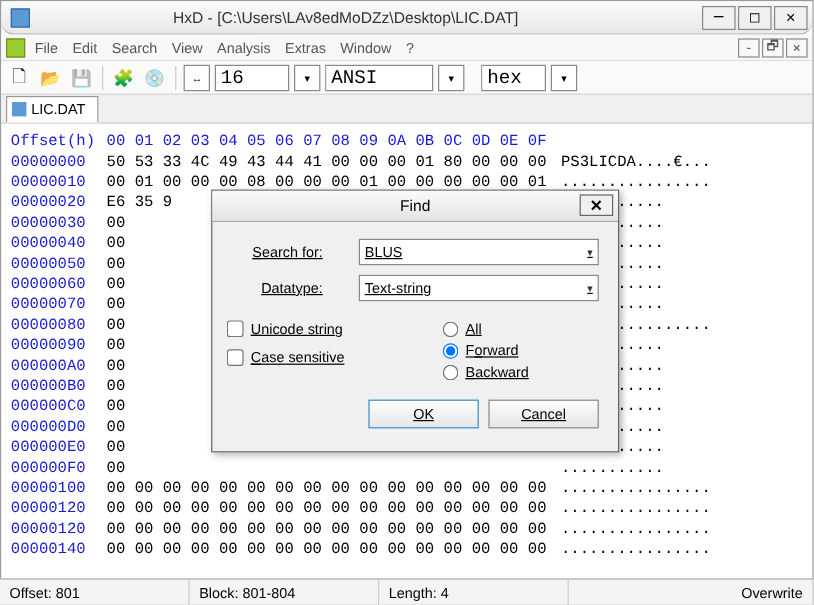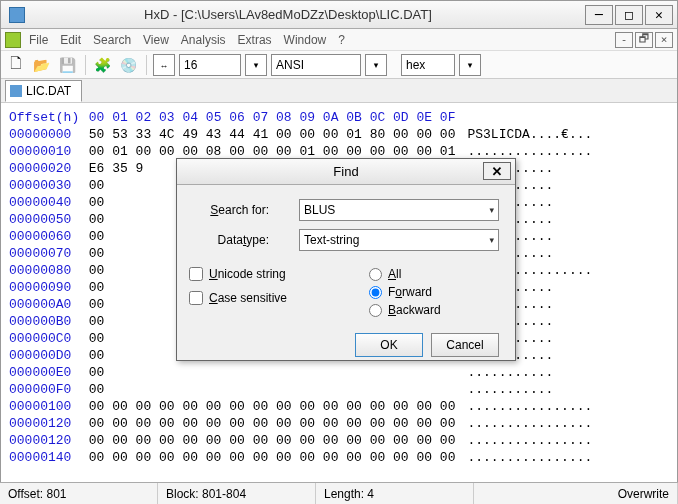--- a/index.html
+++ b/index.html
@@ -1,59 +1,59 @@
 <!DOCTYPE html>
 <html><head>
 <meta charset="utf-8">
 <style>
 * { box-sizing: border-box; margin:0; padding:0; }
 body { font-family: "Segoe UI", Tahoma, sans-serif; font-size: 12px; background:#fff; width:678px; height:504px; overflow:hidden; border:1px solid #999;}
-.titlebar { height:28px; background:linear-gradient(#fafafa,#e8e8e8); display:flex; align-items:center; border-bottom:1px solid #aaa; }
+.titlebar { height:28px; background:linear-gradient(#fafafa,#e8e8e8); display:flex; align-items:center; border-bottom:1px solid #aaa;border-radius:11px; }
 .title-icon { width:16px; height:16px; margin:0 8px; background:#5b9bd5; display:inline-block; border:1px solid #2e6da4;}
 .app-title { flex:1; text-align:center; color:#333; font-size:13px; padding-right:40px;}
 .winbtns { display:flex; margin-right:4px;}
 .winbtn { width:28px; height:20px; border:1px solid #888; background:#f0f0f0; margin-left:2px; display:flex; align-items:center; justify-content:center; font-family:monospace; font-size:13px; cursor:pointer;}
 .menubar { height:22px; display:flex; align-items:center; padding:0 4px; background:#f8f8f8; border-bottom:1px solid #ddd; color:#555;}
 .menubar .micon{ width:16px; height:16px; margin-right:8px; background:#9acd32; border:1px solid #6b8e23;}
 .menubar .mitem{ margin-right:12px; cursor:pointer;}
 .menubar .spacer{ flex:1;}
 .menubar .mdibtn{ width:18px;height:16px;border:1px solid #888;margin-left:2px;display:flex;align-items:center;justify-content:center;font-size:11px;font-family:monospace;cursor:pointer;}
 .toolbar { height:28px; display:flex; align-items:center; padding:2px 4px; gap:4px; border-bottom:1px solid #ccc; background:#fafafa;}
 .tbtn { width:22px; height:22px; border:1px solid transparent; display:flex; align-items:center; justify-content:center; cursor:pointer; font-size:14px;}
 .tsep{ width:1px; height:20px; background:#ccc; margin:0 2px;}
 .dd{ width:22px;height:22px;border:1px solid #888;background:#fff;display:flex;align-items:center;justify-content:center;font-size:9px;cursor:pointer;}
 .tsel{ height:22px; border:1px solid #888; background:#fff; display:flex; align-items:center;}
-.tsel input{border:none;height:20px;padding:0 4px;font-size:12px;width:60px;outline:none;}
+.tsel input{border:none;height:20px;padding:0 4px;font-size:16px;width:60px;outline:none;font-family:Liberation Mono, monospace;}
 .tabstrip{ height:24px; display:flex; align-items:flex-end; padding:2px 4px 0 4px; background:#f0f0f0; border-bottom:1px solid #ccc;}
 .tab{ border:1px solid #999; border-bottom:1px solid #fff; background:#fff; height:22px; display:flex; align-items:center; padding:0 10px 0 4px; gap:4px; cursor:pointer;}
 .tab .ticon{ width:12px;height:12px;background:#5b9bd5;}
 .hexarea{ position:relative; font-family:Consolas,"Courier New",monospace; font-size:13px; line-height:17px; padding:6px 8px; height:390px; overflow-y:scroll;}
 .hexhdr{ color:#1a1ad6;}
 .offcol{ color:#1a1ad6; display:inline-block; width:72px;}
 .hexrow{ white-space:pre;}
 .ascii{ margin-left:12px;}
 .dialog{ position:absolute; left:176px; top:158px; width:340px; background:#f0f0f0; border:1px solid #666; box-shadow:2px 2px 6px rgba(0,0,0,0.3);}
 .dlgtitle{ height:26px; background:linear-gradient(#fafafa,#e4e4e4); display:flex; align-items:center; justify-content:center; position:relative; border-bottom:1px solid #aaa; font-size:13px;}
 .dlgclose{ position:absolute; right:4px; top:3px; width:28px; height:18px; border:1px solid #666; background:#f0f0f0; display:flex; align-items:center; justify-content:center; font-weight:bold; cursor:pointer;}
-.dlgbody{ padding:14px 16px 3px 12px;}
+.dlgbody{ padding:14px 16px 19px 12px;text-decoration:underline;}
 .frow{ display:flex; align-items:center; margin-bottom:8px;}
 .flabel{ width:80px; text-align:right; margin-right:6px;}
 .fctrl{ flex:1; display:flex;}
 .fctrl select, .fctrl .combo{ width:100%; height:22px; border:1px solid #888; background:#fff; font-size:12px; padding:0 4px; display:flex; align-items:center; justify-content:space-between;margin-left:24px;}
 .combo .arr{ font-size:9px; color:#333;}
 .lrow{ display:flex; margin-top:16px;}
 .lcol{ flex:1;}
 .rcol{ width:130px;}
 .chk{ display:flex; align-items:center; margin-bottom:10px; gap:6px;}
 .chk input{ width:14px;height:14px;}
 .fieldset-title{ margin-bottom:4px;}
 .radio{ display:flex; align-items:center; gap:6px; margin-bottom:4px; font-size:12px;}
 .radio input{ width:13px;height:13px;}
 .dlgbtns{ display:flex; justify-content:flex-end; gap:8px; margin-top:12px;}
-.dlgbtn{ width:68px; height:24px; border:1px solid #888; background:linear-gradient(#fdfdfd,#e6e6e6); cursor:pointer; font-size:12px;text-align:center;}
+.dlgbtn{ width:92px; height:24px; border:1px solid #888; background:linear-gradient(#fdfdfd,#e6e6e6); cursor:pointer; font-size:12px;text-align:center;}
 .dlgbtn.primary{ border:1px solid #3a8ac9; box-shadow:0 0 0 1px #8ac return;}
 .statusbar{ position:absolute; bottom:0; left:0; right:0; height:22px; border-top:1px solid #aaa; background:#f4f4f4; display:flex; align-items:center; font-size:12px;}
 .statusbar .cell{ padding:0 8px; border-right:1px solid #ccc; height:100%; display:flex; align-items:center; flex-shrink:0;}
 .statusbar .spacer{ flex:1;}
 .u{text-decoration:underline;}
 </style>
 </head>
 <body>
 
 <div class="titlebar">

